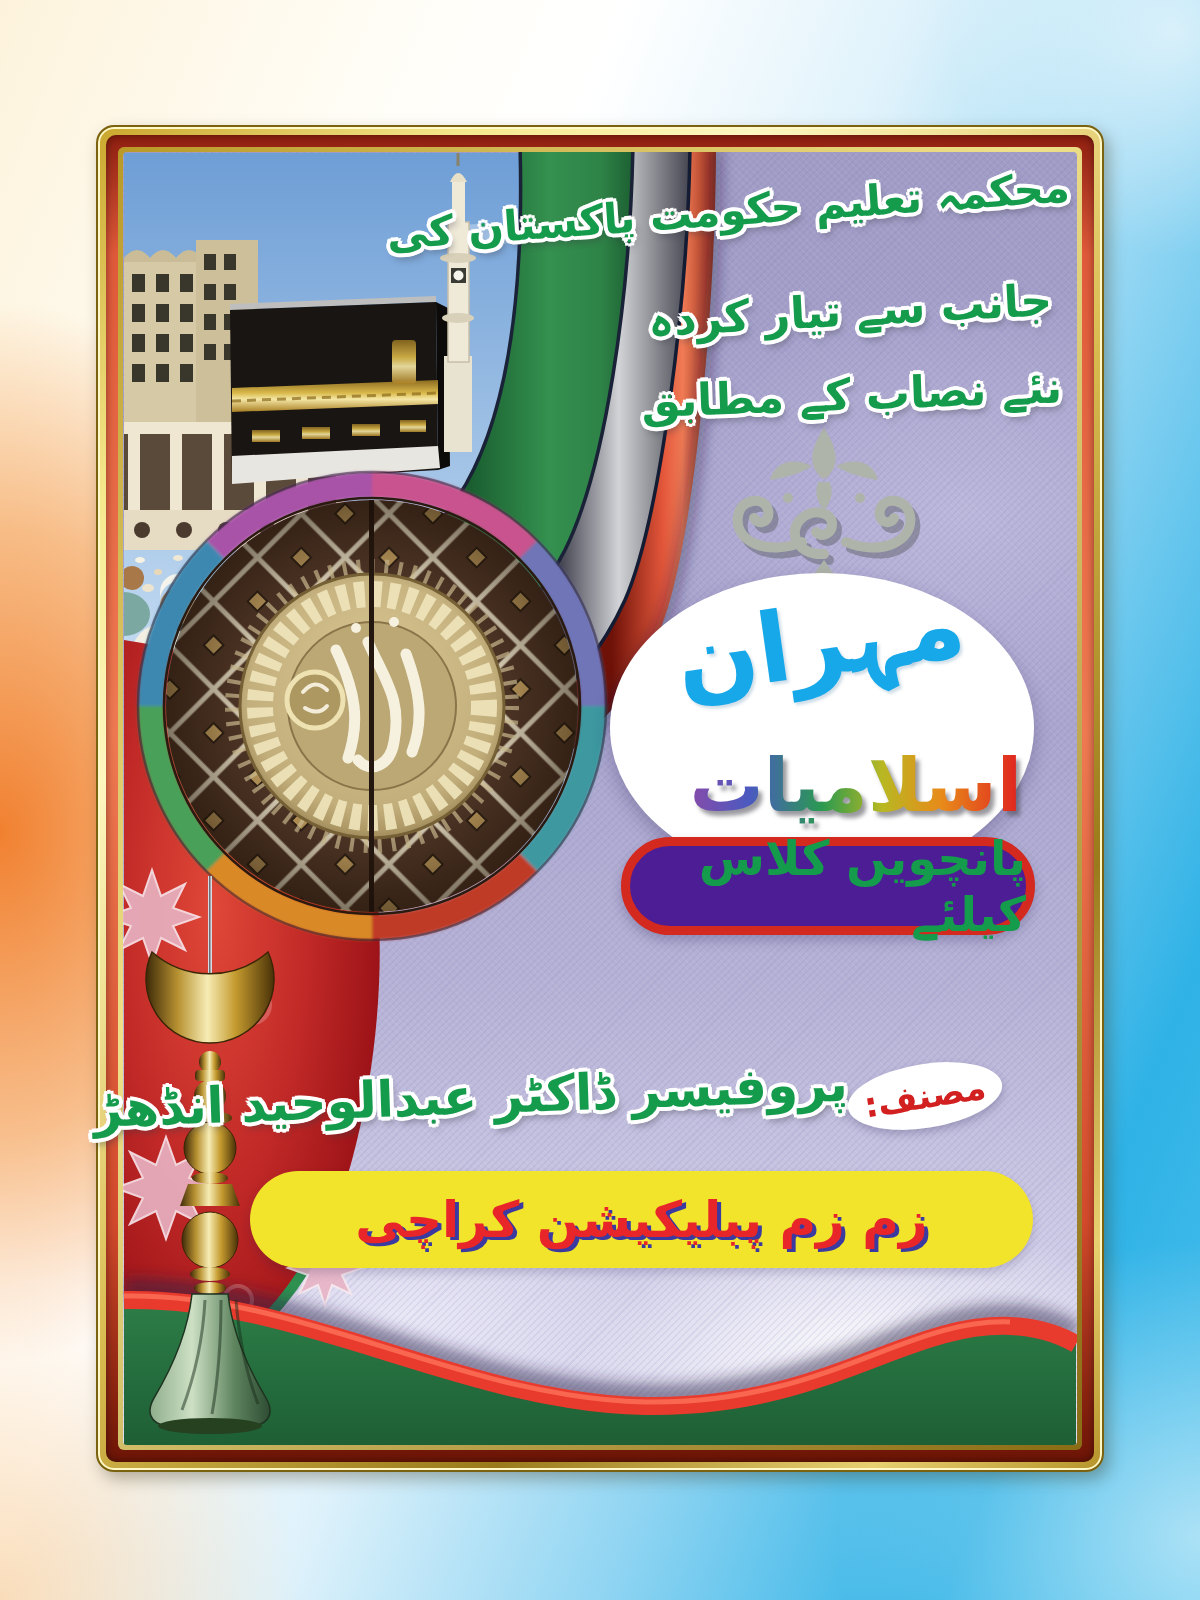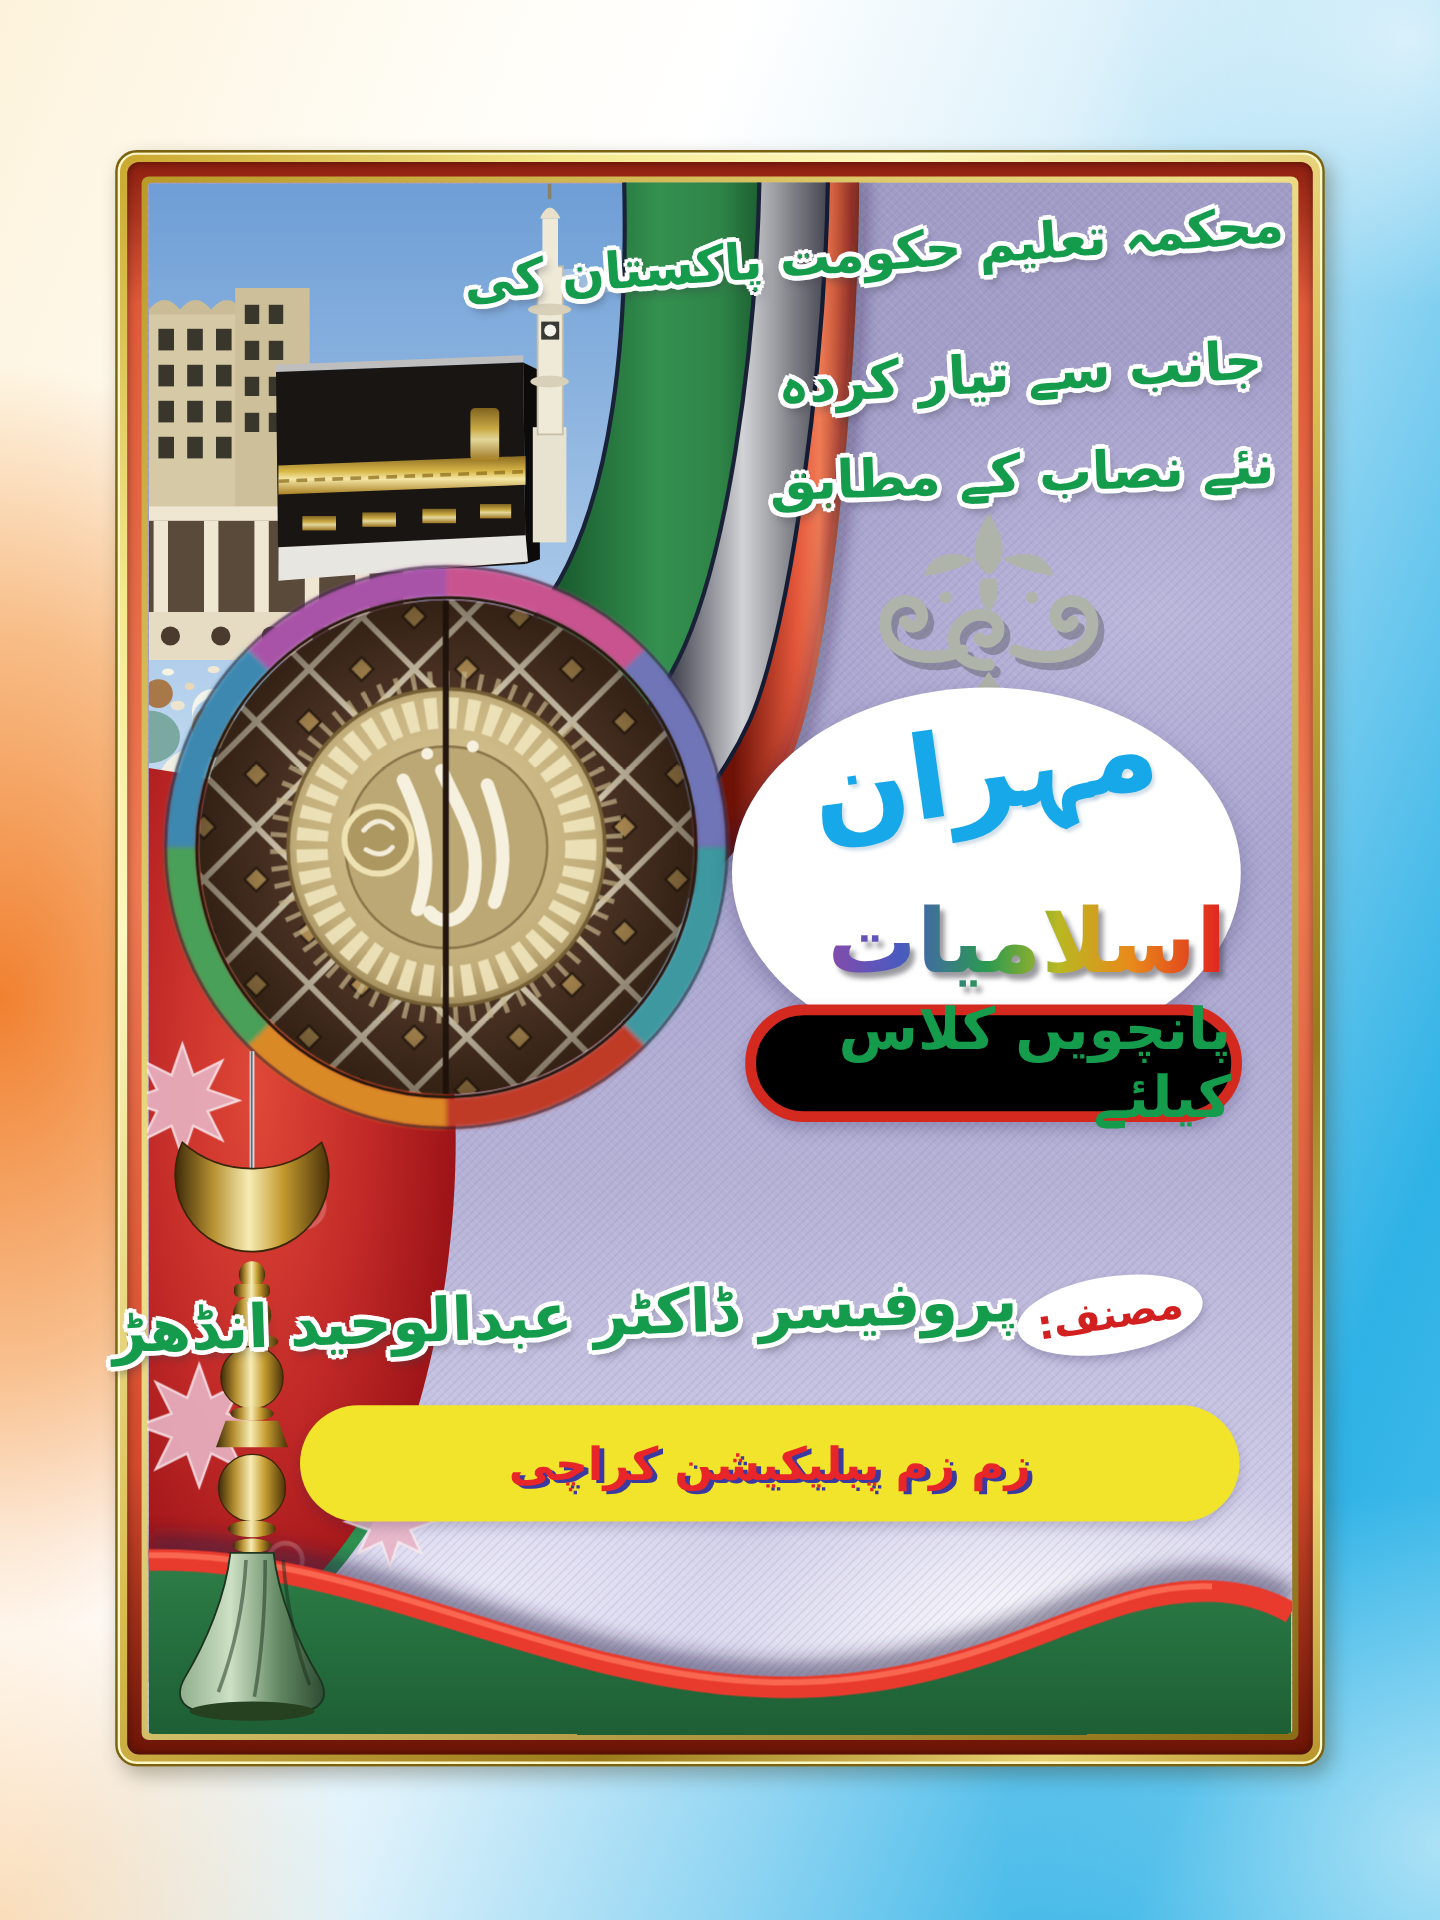--- a/index.html
+++ b/index.html
@@ -40,30 +40,30 @@
   .title-series{position:absolute;left:640px;top:586px;width:364px;height:140px;text-align:center;
     font-size:96px;font-weight:bold;color:#17A8EA;transform:rotate(-8deg);
     text-shadow:2px 3px 3px rgba(120,160,190,.35);}
   .title-subject{position:absolute;left:622px;top:742px;width:400px;height:110px;
     font-size:74px;font-weight:bold;color:#8a3aa0;
     background-image:linear-gradient(90deg,#c23a7a,#8a4aa8 16%,#4a5ac0 32%,#2a9a50 50%,#b8b822 65%,#e88a1a 80%,#df2020 100%);
     filter:drop-shadow(4px 5px 2px rgba(70,70,80,.55));}
   @supports ((-webkit-background-clip: text) or (background-clip: text)){
     .title-subject{-webkit-background-clip:text;background-clip:text;color:transparent;}}
   .class-pill{position:absolute;left:621px;top:837px;width:414px;height:98px;box-sizing:border-box;
-    background:#000000;border:9px solid #D3291F;border-radius:60px;box-shadow:0 6px 12px rgba(40,30,80,.25);}
+    background:#4c1d95;border:9px solid #D3291F;border-radius:60px;box-shadow:0 6px 12px rgba(40,30,80,.25);}
   .class-pill .txt{width:100%;height:100%;display:flex;align-items:center;justify-content:center;
     font-size:48px;font-weight:bold;color:#149B4C;}
   .author-name{left:248px;top:1042px;width:600px;height:105px;line-height:105px;font-size:50px;transform:rotate(-2deg);}
   .author-oval{position:absolute;left:847px;top:1064px;width:156px;height:64px;background:#fff;border-radius:50%;
     transform:rotate(-9deg);box-shadow:0 4px 8px rgba(40,30,80,.25);display:flex;align-items:center;justify-content:center;}
   .author-oval .txt{font-size:34px;font-weight:bold;color:#D22020;}
   .pub-pill{position:absolute;left:250px;top:1171px;width:783px;height:97px;background:#F2E32B;border-radius:52px;
     box-shadow:0 5px 10px rgba(40,30,80,.2);display:flex;align-items:center;justify-content:center;}
-  .pub-pill .txt{font-size:38px;font-weight:bold;color:#E8262A;text-shadow:4px 3px 0 #3A3AA0;}
+  .pub-pill .txt{font-size:50px;font-weight:bold;color:#E8262A;text-shadow:4px 3px 0 #3A3AA0;}
 </style>
 </head>
 <body>
 
 <div class="frame">
  <div class="mat">
   <div class="goldline">
    <div class="content">
     <div class="lilac"></div>
 

